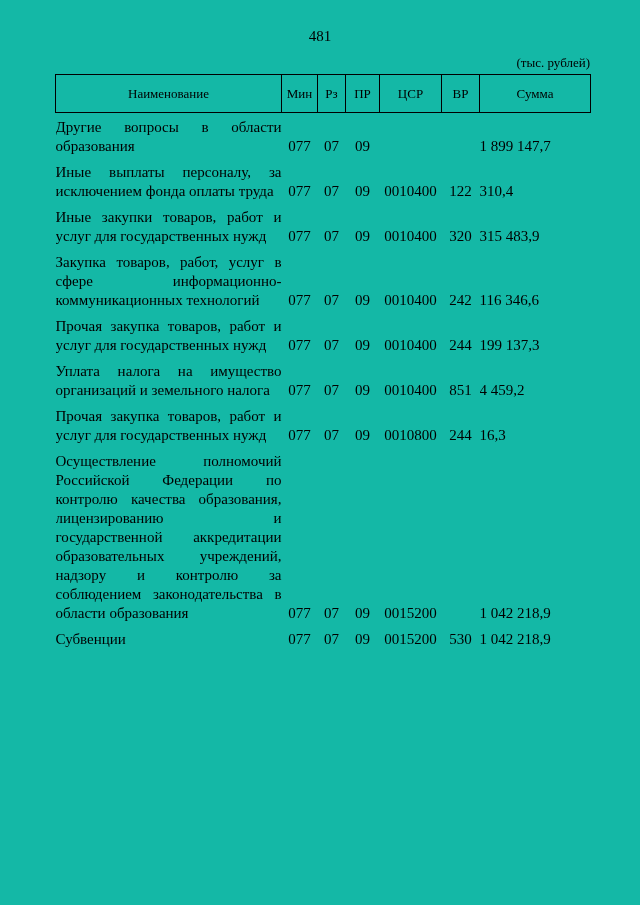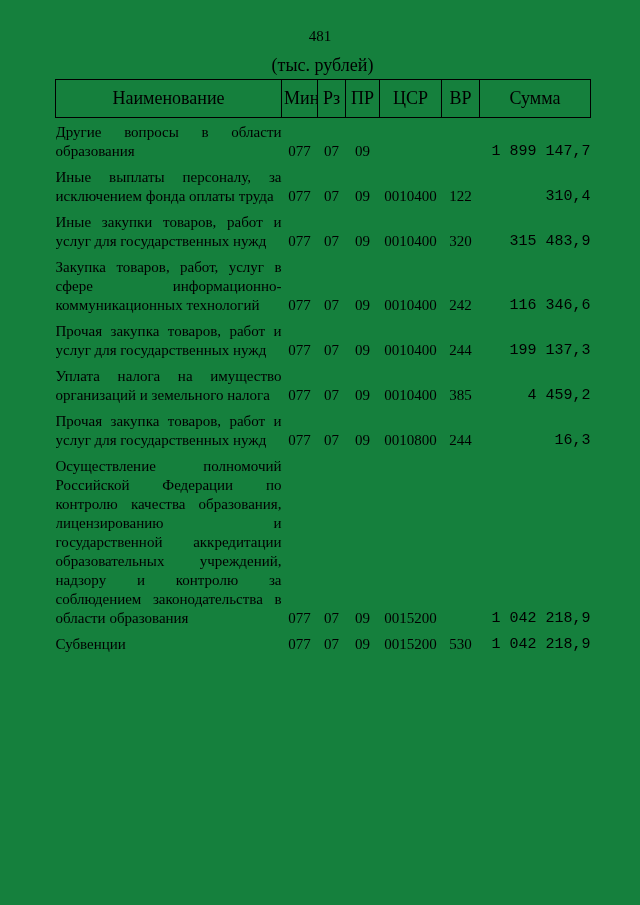--- a/index.html
+++ b/index.html
@@ -5,72 +5,70 @@
   html, body {
     margin: 0;
     padding: 0;
     background: #e8e8e8;
   }
   .page {
     position: relative;
     width: 640px;
     height: 905px;
     margin: 0 auto;
-    background: #15803d;
+    background: #14b8a6;
     color: #000000;
     font-family: "Liberation Serif", "DejaVu Serif", serif;
     overflow: hidden;
     box-sizing: border-box;
   }
   .page-number {
     margin-top: 28px;
     text-align: center;
     font-size: 15px;
   }
   .units-note {
     width: 535px;
     margin: 10px auto 3px 55px;
-    text-align: center;
-    font-size: 18px;
+    text-align: right;
+    font-size: 13px;
   }
   table.budget-table {
     border-collapse: collapse;
     table-layout: fixed;
     width: 535px;
     margin-left: 55px;
     font-size: 15px;
     line-height: 19px;
   }
   table.budget-table th {
     border: 1px solid #000000;
     font-weight: normal;
     vertical-align: middle;
     padding: 9px 2px;
-    font-size: 18px;
+    font-size: 13px;
     overflow: hidden;
   }
   table.budget-table td {
     padding: 5px 0 2px 0;
     vertical-align: bottom;
     overflow: hidden;
   }
   td.col-0 {
     text-align: justify;
     vertical-align: top;
     padding-right: 12px;
   }
   td.col-1, td.col-2, td.col-3, td.col-4, td.col-5 {
     text-align: center;
     white-space: nowrap;
   }
   td.col-6 {
-    text-align: right;
     padding-right: 4px;
     white-space: nowrap;
-    font-family: Liberation Mono, monospace;
   }
 </style>
 </head>
 <body>
 
 <div class="page">
 
   <div class="page-number">481</div>
 
   <div class="units-note">(тыс. рублей)</div>
@@ -141,21 +139,21 @@
           <td class="col-4">0010400</td>
           <td class="col-5">244</td>
           <td class="col-6">199 137,3</td>
         </tr>
         <tr>
           <td class="col-0">Уплата налога на имущество организаций и земельного налога</td>
           <td class="col-1">077</td>
           <td class="col-2">07</td>
           <td class="col-3">09</td>
           <td class="col-4">0010400</td>
-          <td class="col-5">385</td>
+          <td class="col-5">851</td>
           <td class="col-6">4 459,2</td>
         </tr>
         <tr>
           <td class="col-0">Прочая закупка товаров, работ и услуг для государственных нужд</td>
           <td class="col-1">077</td>
           <td class="col-2">07</td>
           <td class="col-3">09</td>
           <td class="col-4">0010800</td>
           <td class="col-5">244</td>
           <td class="col-6">16,3</td>

